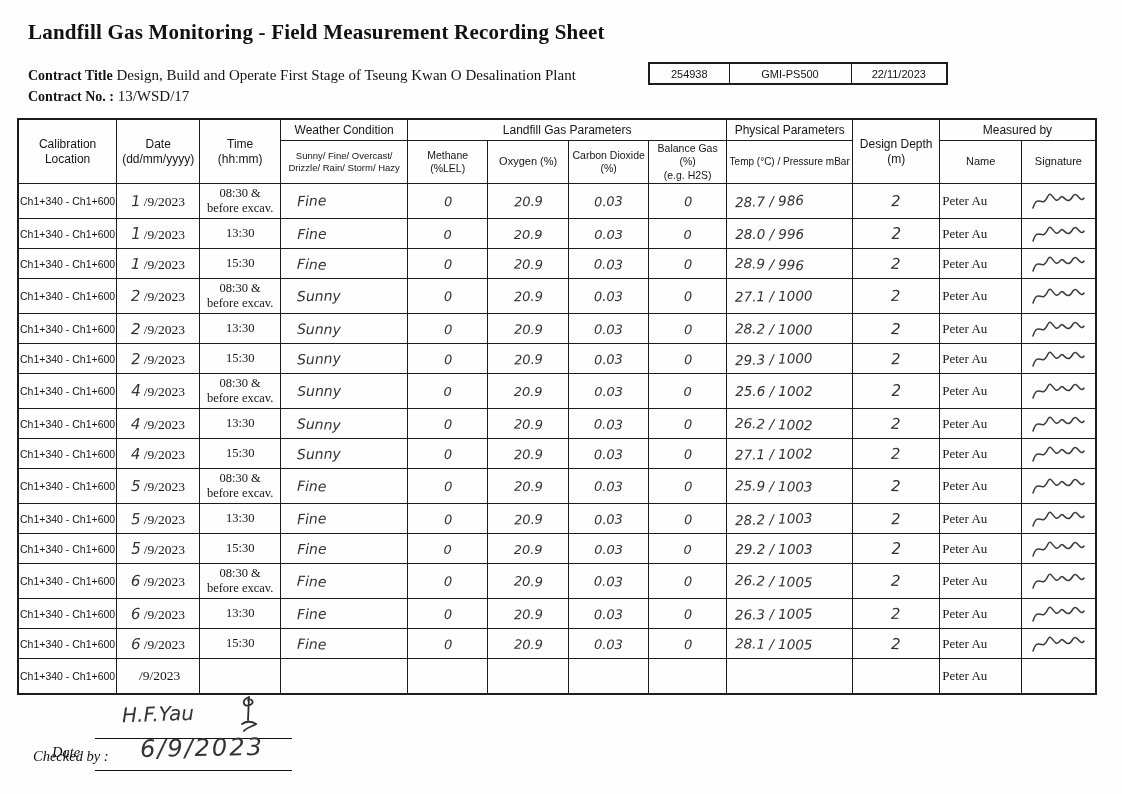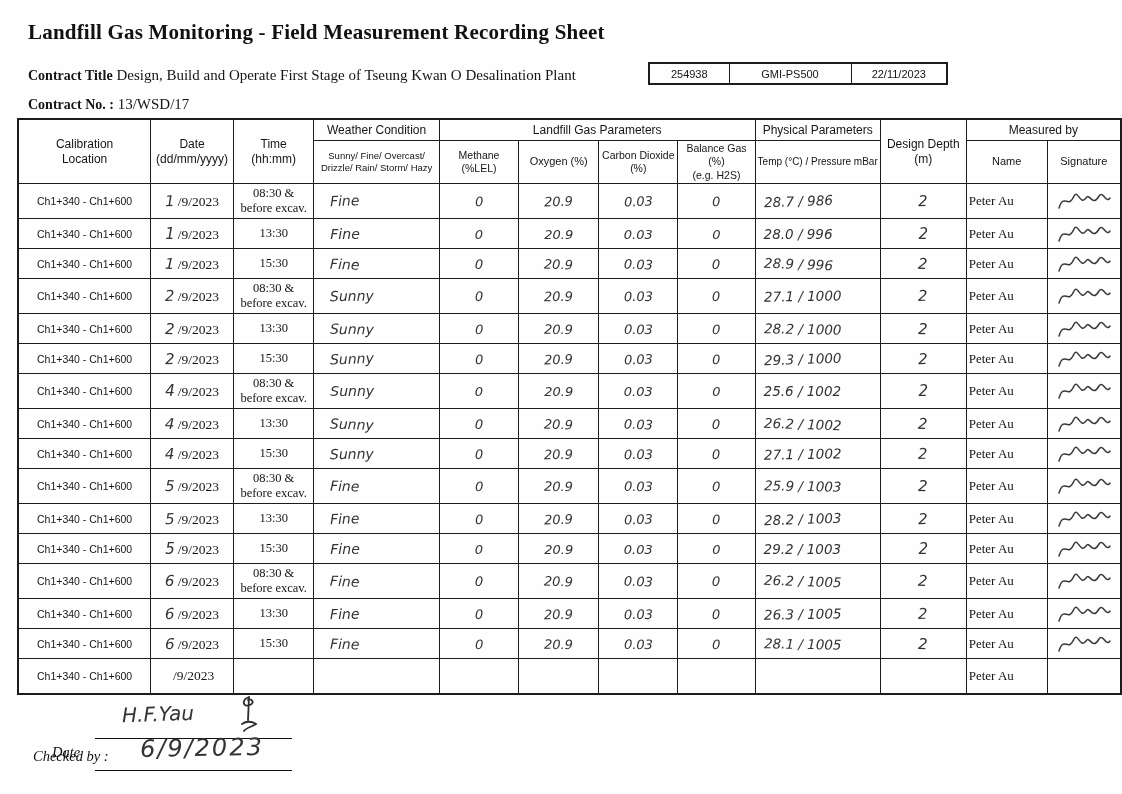--- a/index.html
+++ b/index.html
@@ -2,41 +2,41 @@
 <html><head>
 <meta charset="utf-8">
 <style>
   html,body{margin:0;padding:0;background:#ffffff;}
   body{width:1122px;height:794px;position:relative;font-family:"Liberation Sans",sans-serif;color:#151515;}
   .page{position:absolute;inset:0;background:#fefefe;overflow:hidden;}
 
   .title{position:absolute;left:28px;top:20px;margin:0;font-family:"Liberation Serif",serif;
          font-size:21px;font-weight:bold;letter-spacing:.2px;color:#111;}
   .contract-line{position:absolute;left:28px;font-family:"Liberation Serif",serif;font-size:15px;white-space:nowrap;margin-top:8px;}
-  .c1{top:59px;} .c2{top:88px;}
+  .c1{top:59px;} .c2{top:80px;}
   .lbl-b{font-weight:bold;font-size:14px;}
 
   table{border-collapse:collapse;}
   .mini{position:absolute;left:648px;top:62px;table-layout:fixed;border:2px solid #1c1c1c;}
   .mini th,.mini td{border:1px solid #1c1c1c;text-align:center;padding:0 3px;overflow:hidden;}
   .mini th{font-family:"Liberation Serif",serif;font-size:13px;font-weight:normal;height:19px;white-space:nowrap;}
   .mini td{font-size:11px;height:19px;}
 
   .main{position:absolute;left:17px;top:118px;table-layout:fixed;border:2px solid #1c1c1c;}
   .main th,.main td{border:1px solid #1c1c1c;padding:0 2px;overflow:hidden;vertical-align:middle;}
   .main th{font-weight:normal;text-align:center;line-height:1.25;}
   .th-top{font-size:12px;height:20px;}
   .th-main{font-size:12px;}
   .pre{white-space:pre-line;}
   .th-sub{font-size:11px;height:42px;}
   .th-weather-sub{font-size:9.5px;}
   .th-small{font-size:10.5px;}
   .th-temp{font-size:10px;}
 
-  td.cell-loc{font-size:10.5px;text-align:center;white-space:nowrap;padding:0 18px;}
+  td.cell-loc{font-size:10.5px;text-align:center;white-space:nowrap;padding:0 1px;}
   td.cell-date{font-family:"Liberation Serif",serif;font-size:13.5px;text-align:center;}
   td.cell-time{font-family:"Liberation Serif",serif;font-size:12.5px;text-align:center;white-space:pre-line;line-height:1.2;}
   td.cell-name{font-family:"Liberation Serif",serif;font-size:13px;text-align:left;}
   td.cell-sig{text-align:center;}
 
   .hw{font-family:"DejaVu Sans",sans-serif;font-style:italic;color:#333;display:inline-block;}
   .hw-weather{font-size:14px;padding-left:14px;}
   td.cell-weather{text-align:left;}
   .hw-num{font-size:13px;}
   .hw-temp{font-size:13.5px;white-space:nowrap;}

